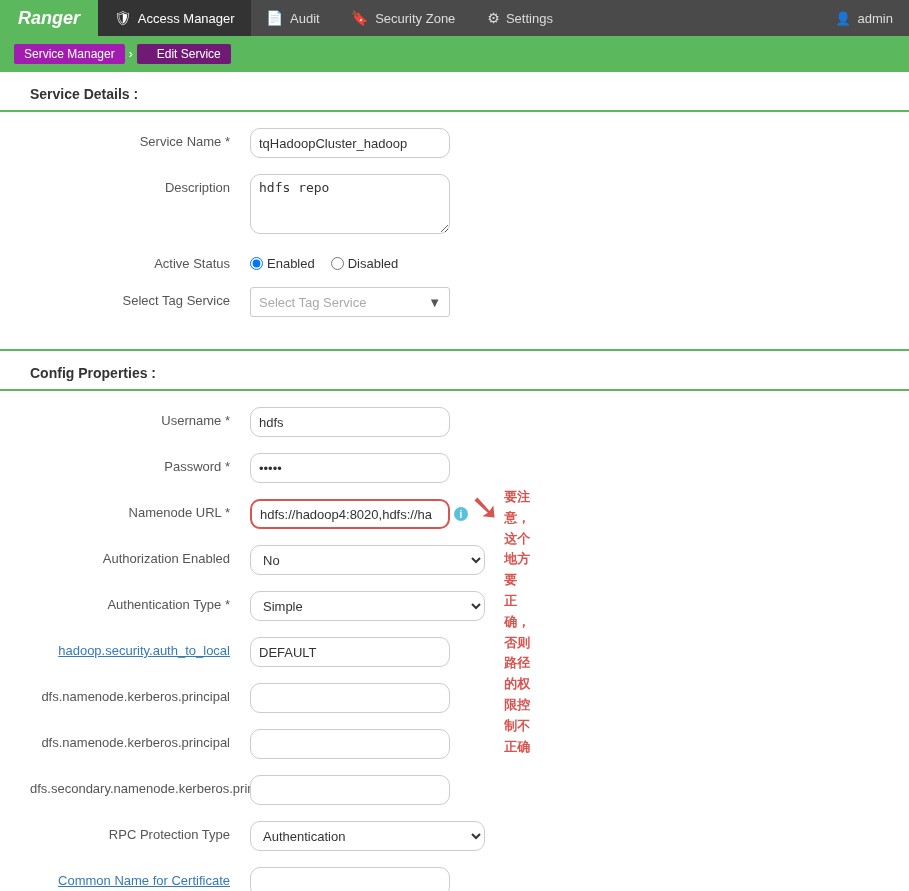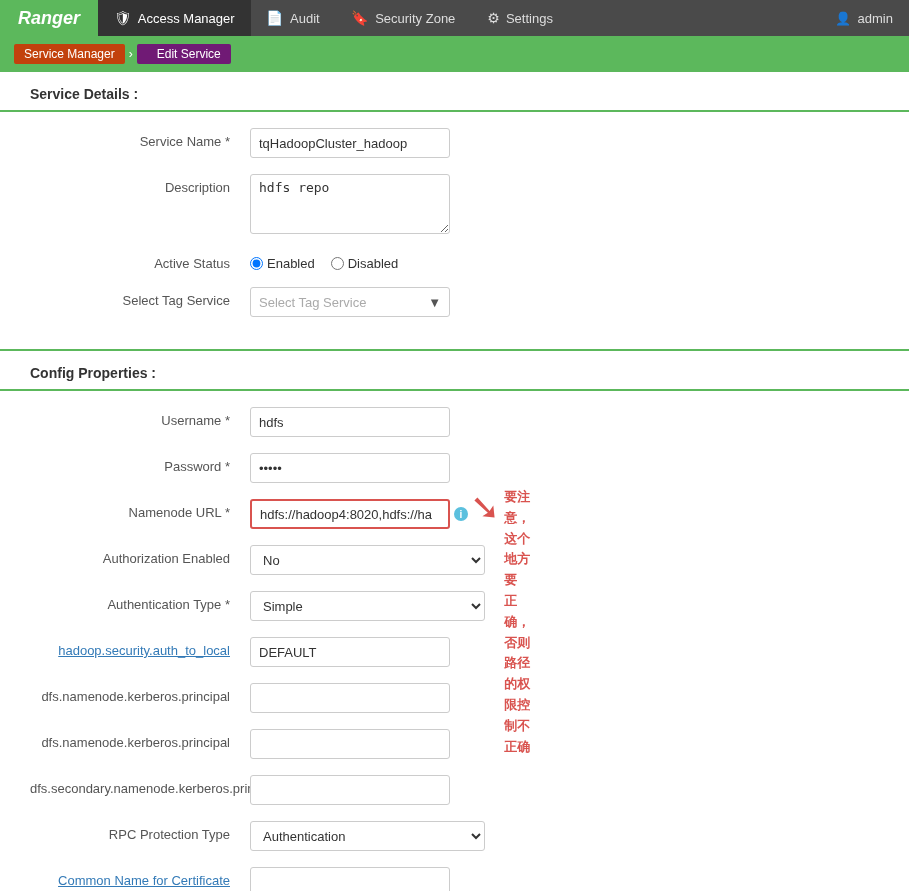--- a/index.html
+++ b/index.html
@@ -56,21 +56,21 @@
       background: #5cb85c;
       padding: 8px 14px;
       display: flex;
       align-items: center;
       gap: 4px;
     }
     .breadcrumb-item {
       color: white;
       font-size: 12px;
       padding: 3px 10px;
-      background: #c2410c;
+      background: #a21caf;
       border-radius: 2px;
       display: flex;
       align-items: center;
       gap: 4px;
       cursor: pointer;
     }
     .breadcrumb-arrow {
       color: white;
       font-size: 12px;
     }
@@ -109,21 +109,21 @@
       text-align: right;
       padding-right: 20px;
       padding-top: 6px;
       color: #555;
       font-size: 13px;
       flex-shrink: 0;
     }
     .form-label.blue { color: #337ab7; text-decoration: underline; }
     .form-control {
       border: 1px solid #ccc;
-      border-radius: 3px;
+      border-radius: 10px;
       padding: 5px 8px;
       font-size: 13px;
       color: #333;
       outline: none;
     }
     input.form-control { height: 30px; width: 200px; }
     textarea.form-control { width: 200px; height: 60px; resize: vertical; }
     select.form-control { height: 30px; width: 235px; background: white; }
 
     .radio-group {

